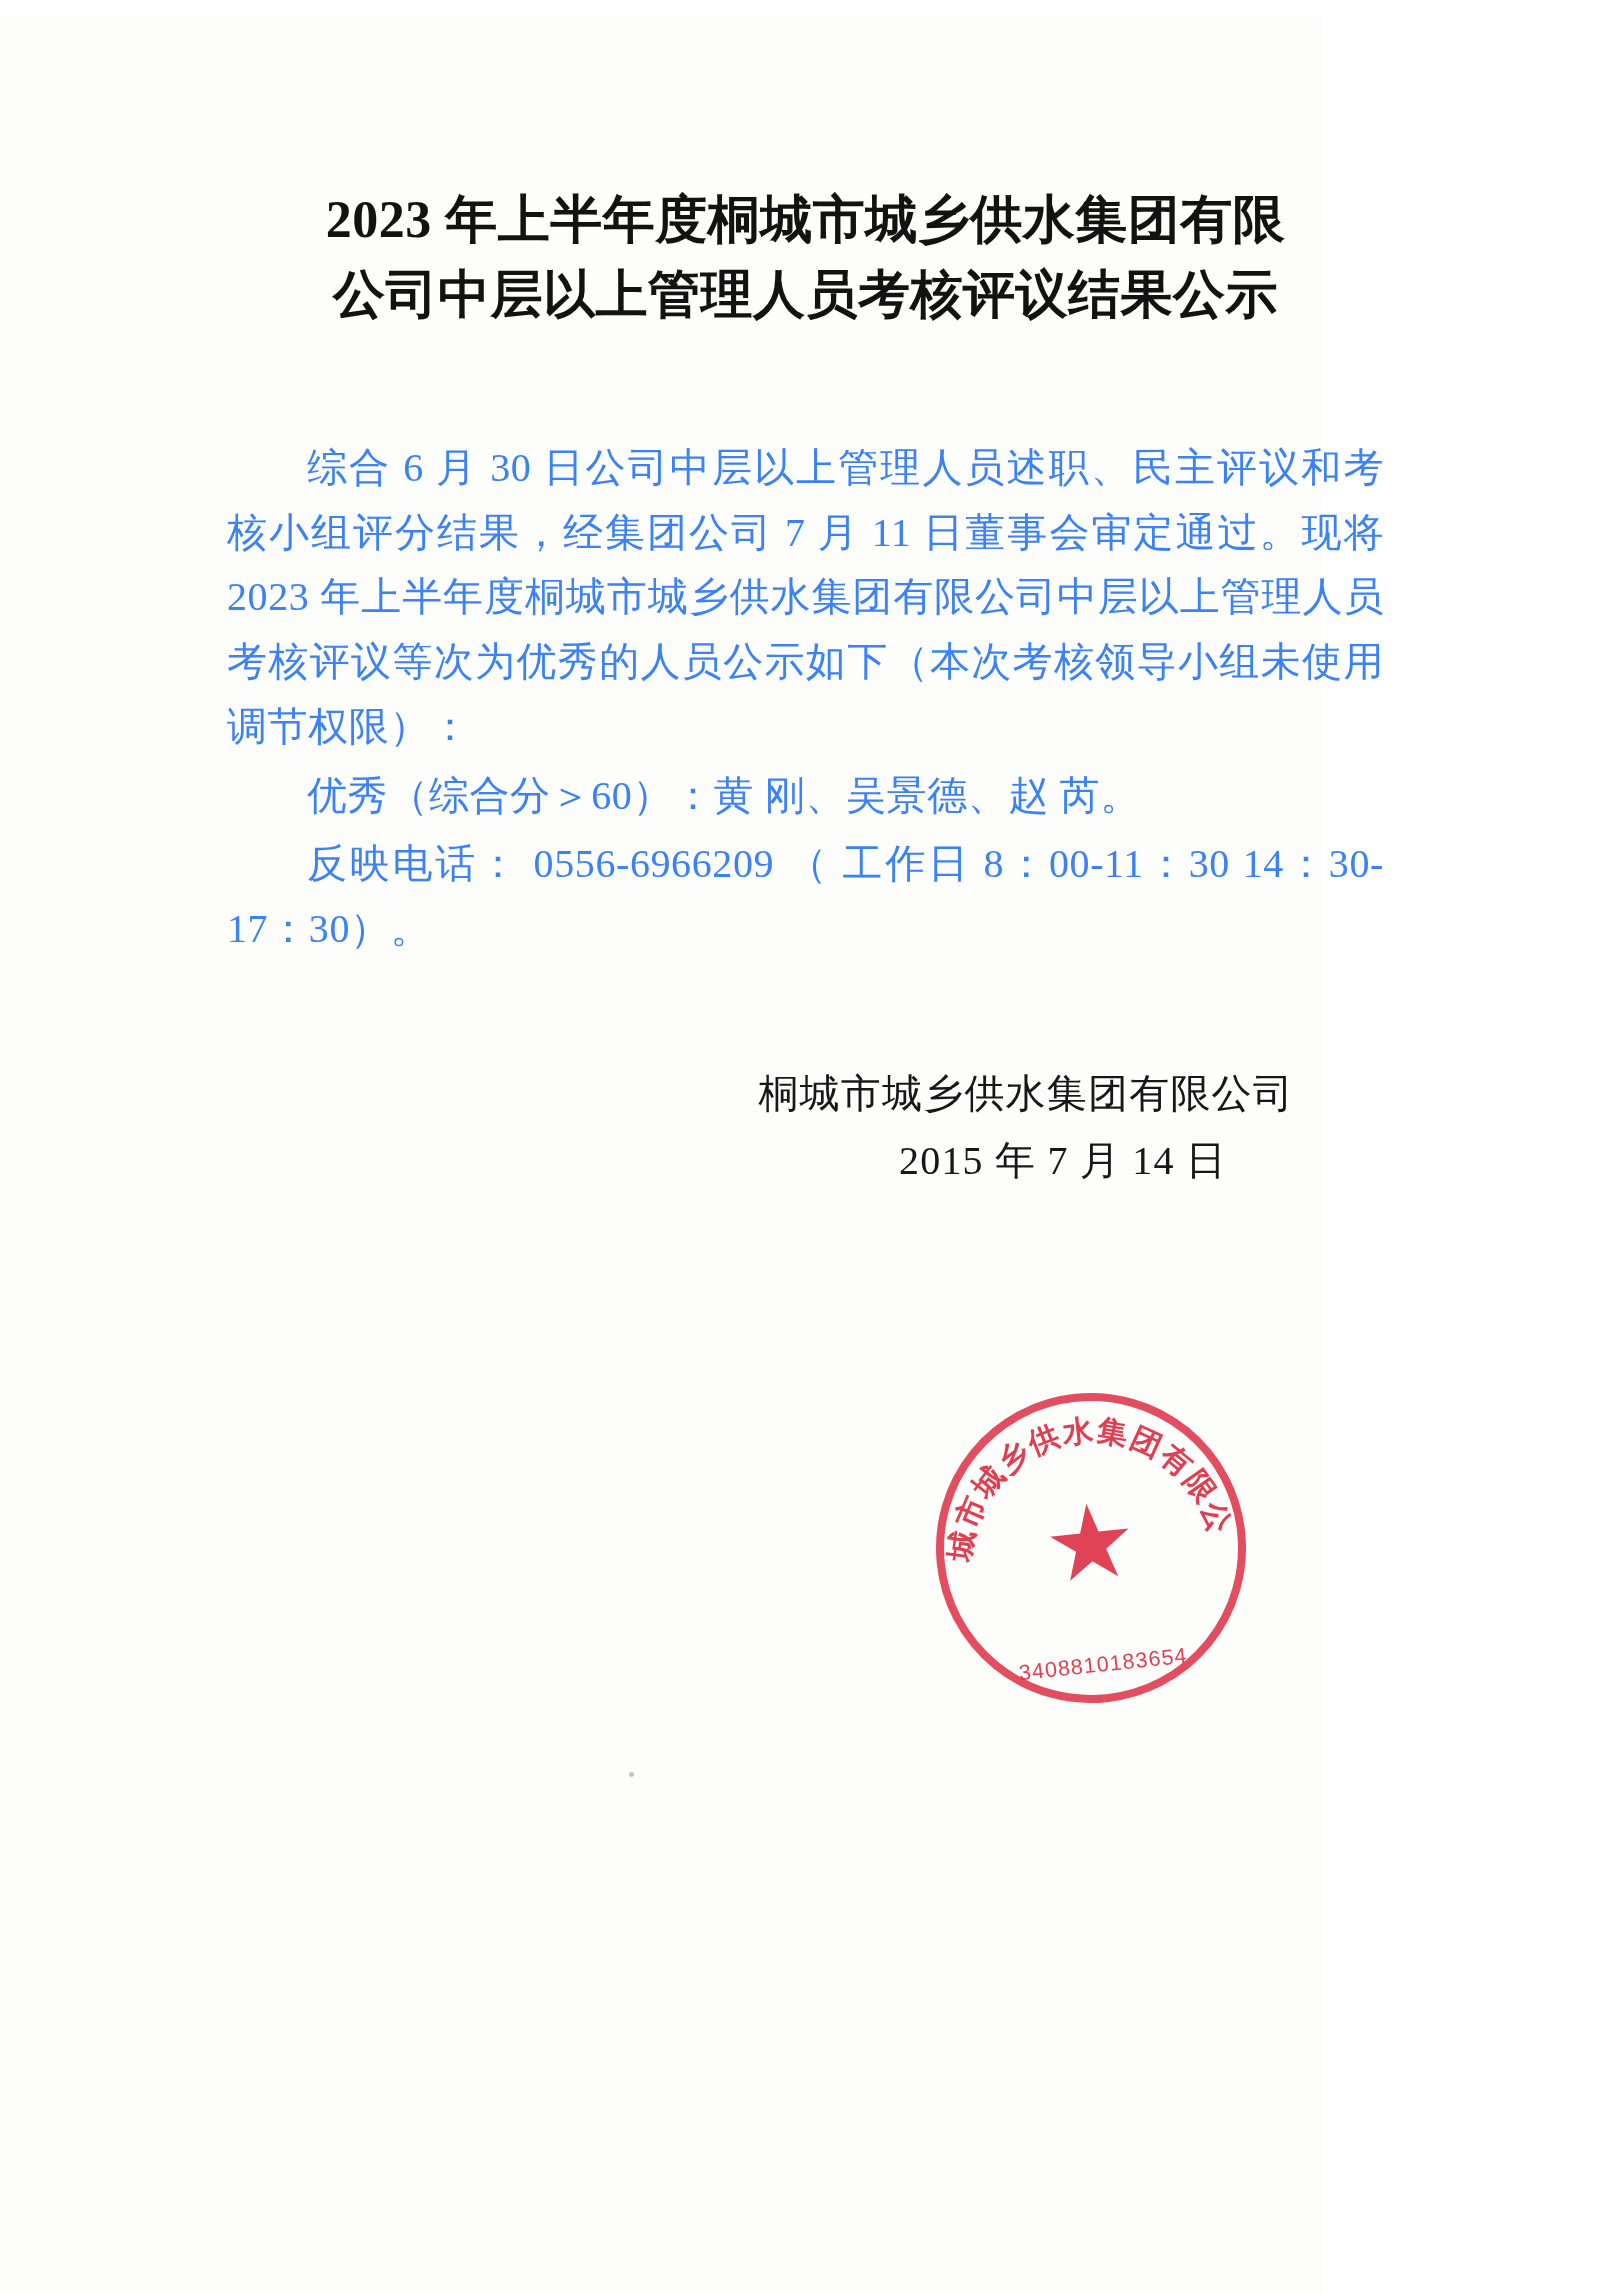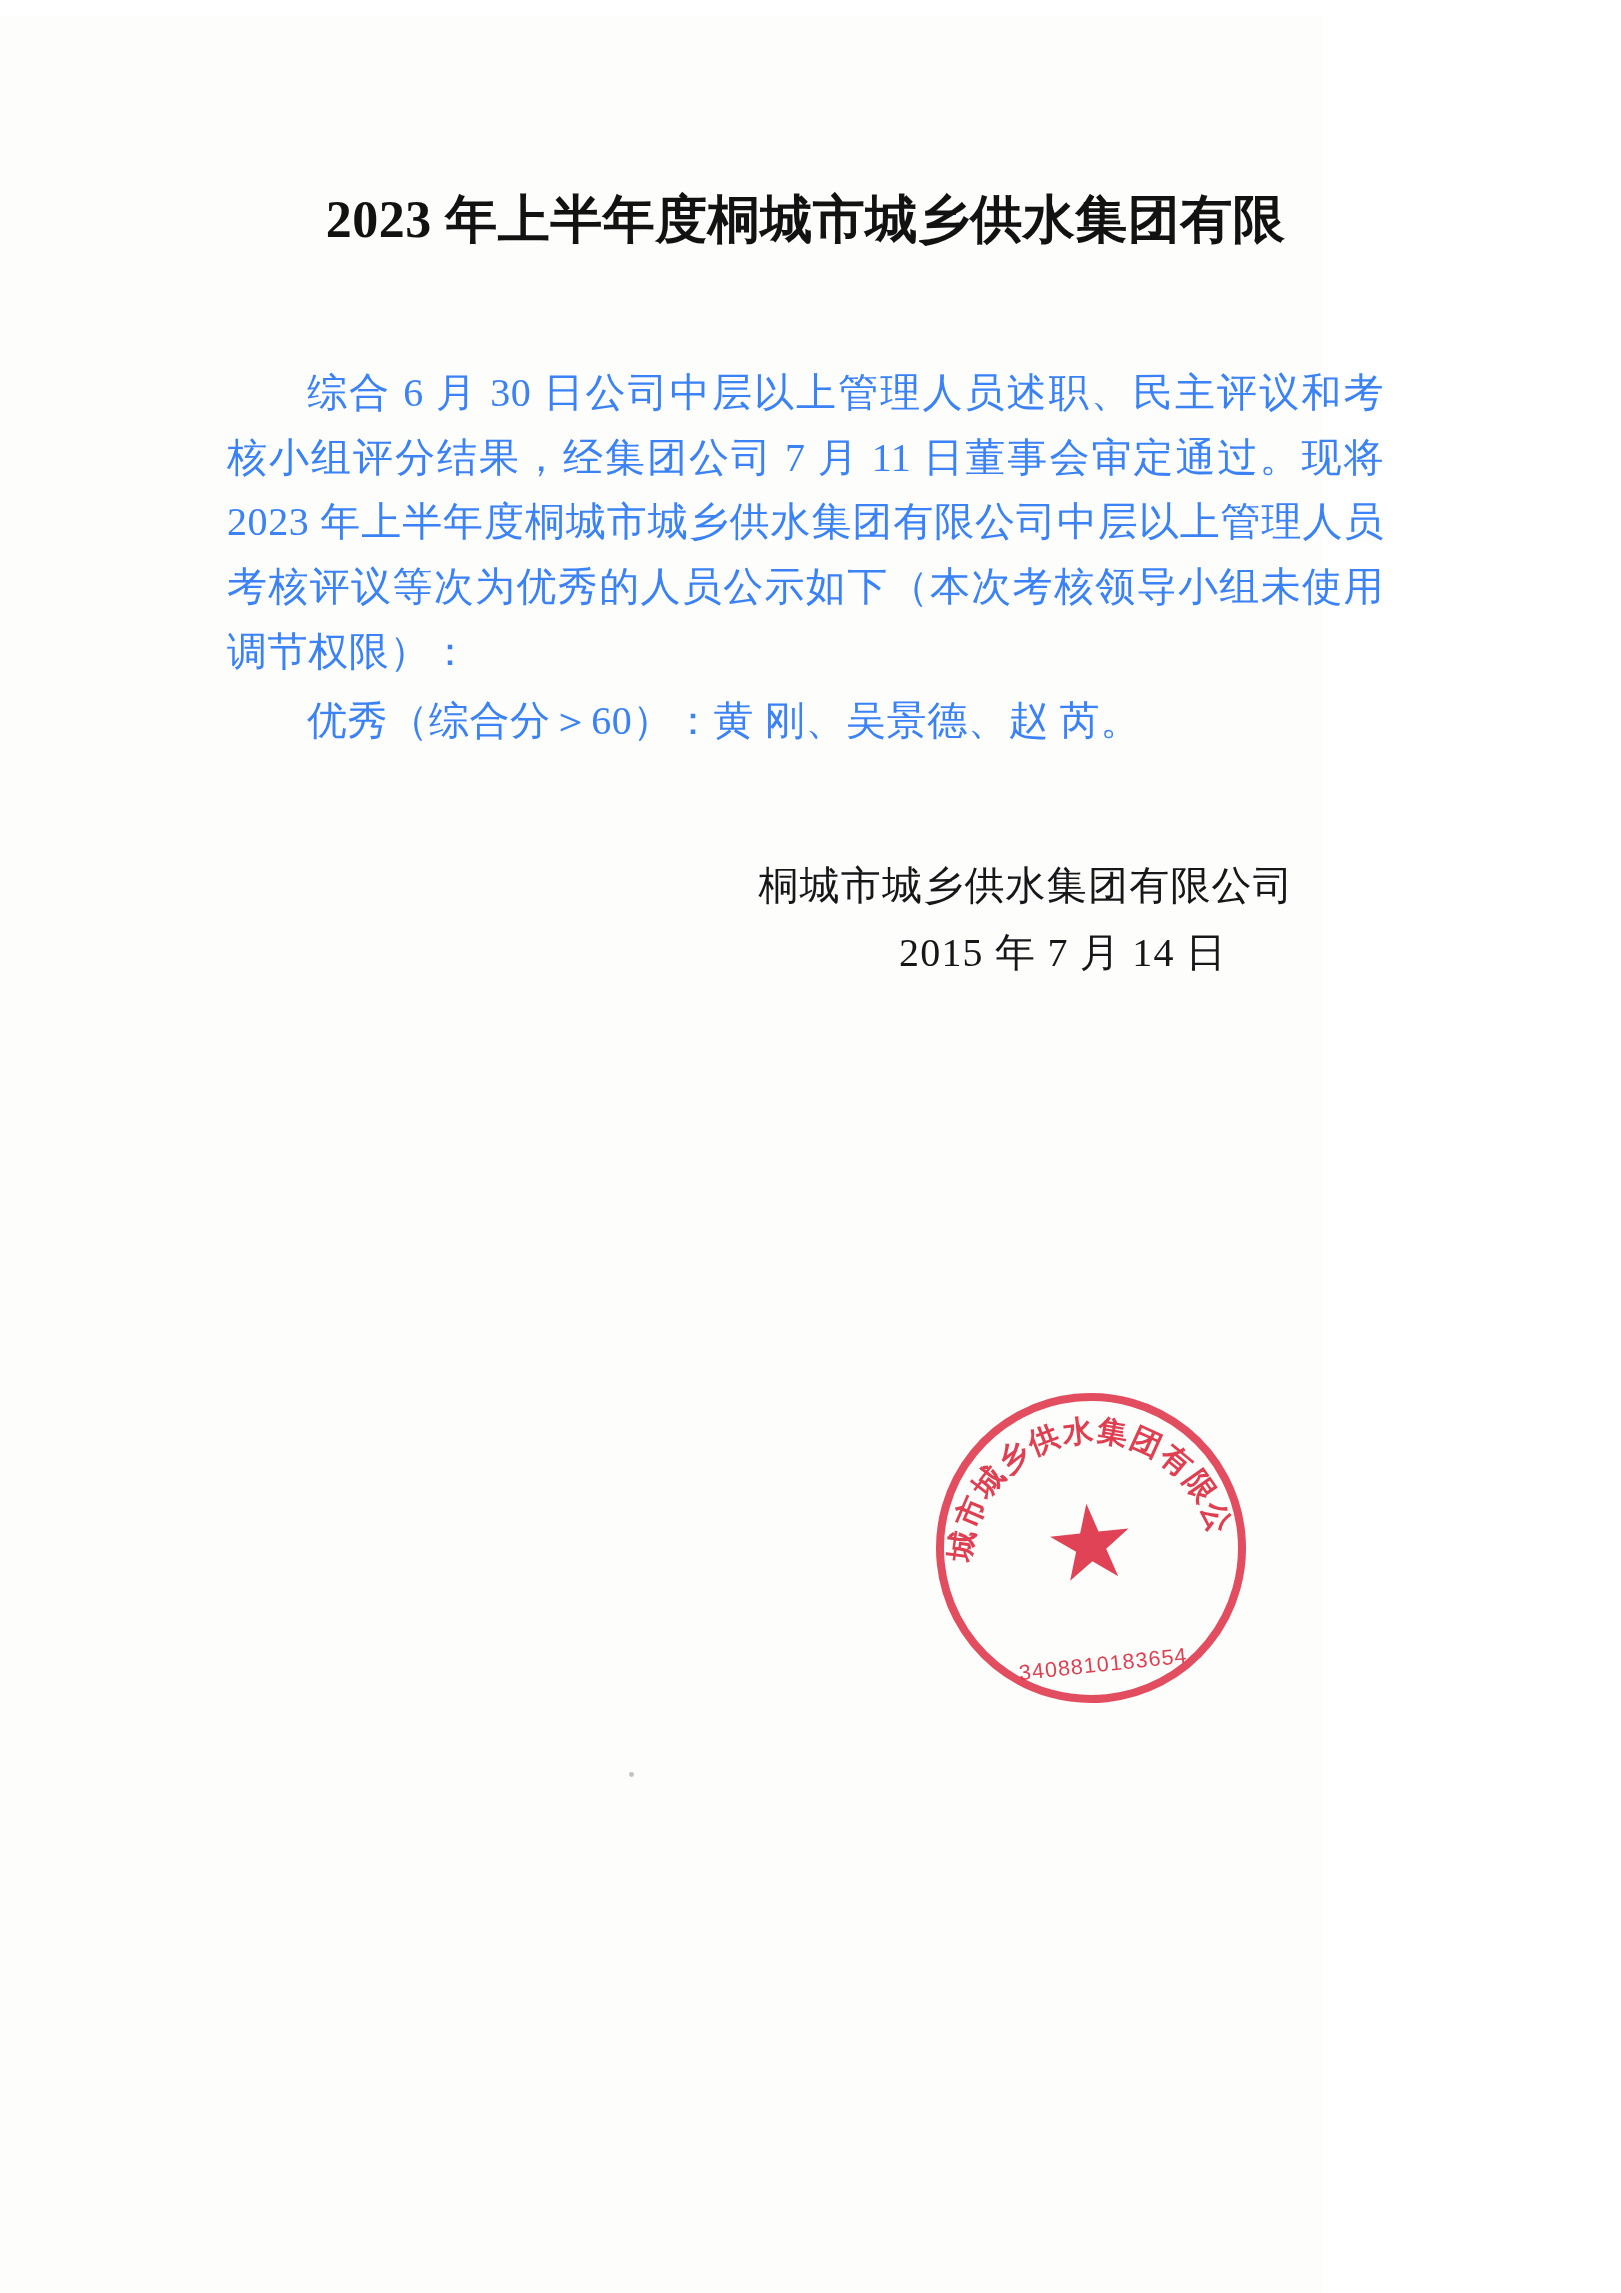--- a/index.html
+++ b/index.html
@@ -146,26 +146,28 @@
 </style>
 </head>
 <body>
 
 <div class="page">
 
   <div class="doc-body">
 
     <h1 class="doc-title">
       <span class="title-line">2023 年上半年度桐城市城乡供水集团有限</span>
+      <span class="title-line">公司中层以上管理人员考核评议结果公示</span>
     </h1>
 
     <div class="spacer-after-title"></div>
 
     <p class="para para-indent">综合 6 月 30 日公司中层以上管理人员述职、民主评议和考核小组评分结果，经集团公司 7 月 11 日董事会审定通过。现将 2023 年上半年度桐城市城乡供水集团有限公司中层以上管理人员考核评议等次为优秀的人员公示如下（本次考核领导小组未使用调节权限）：</p>
     <p class="para para-indent">优秀（综合分＞60）：黄 刚、吴景德、赵 芮。</p>
+    <p class="para para-indent">反映电话： 0556-6966209 （ 工作日 8：00-11：30 14：30-17：30）。</p>
 
     <div class="signature-block">
       <div class="sig-line">桐城市城乡供水集团有限公司</div>
       <div class="sig-line sig-date">2015 年 7 月 14 日</div>
     </div>
 
   </div>
 
   <div class="seal-wrap">
     <div class="seal-ring"></div>

